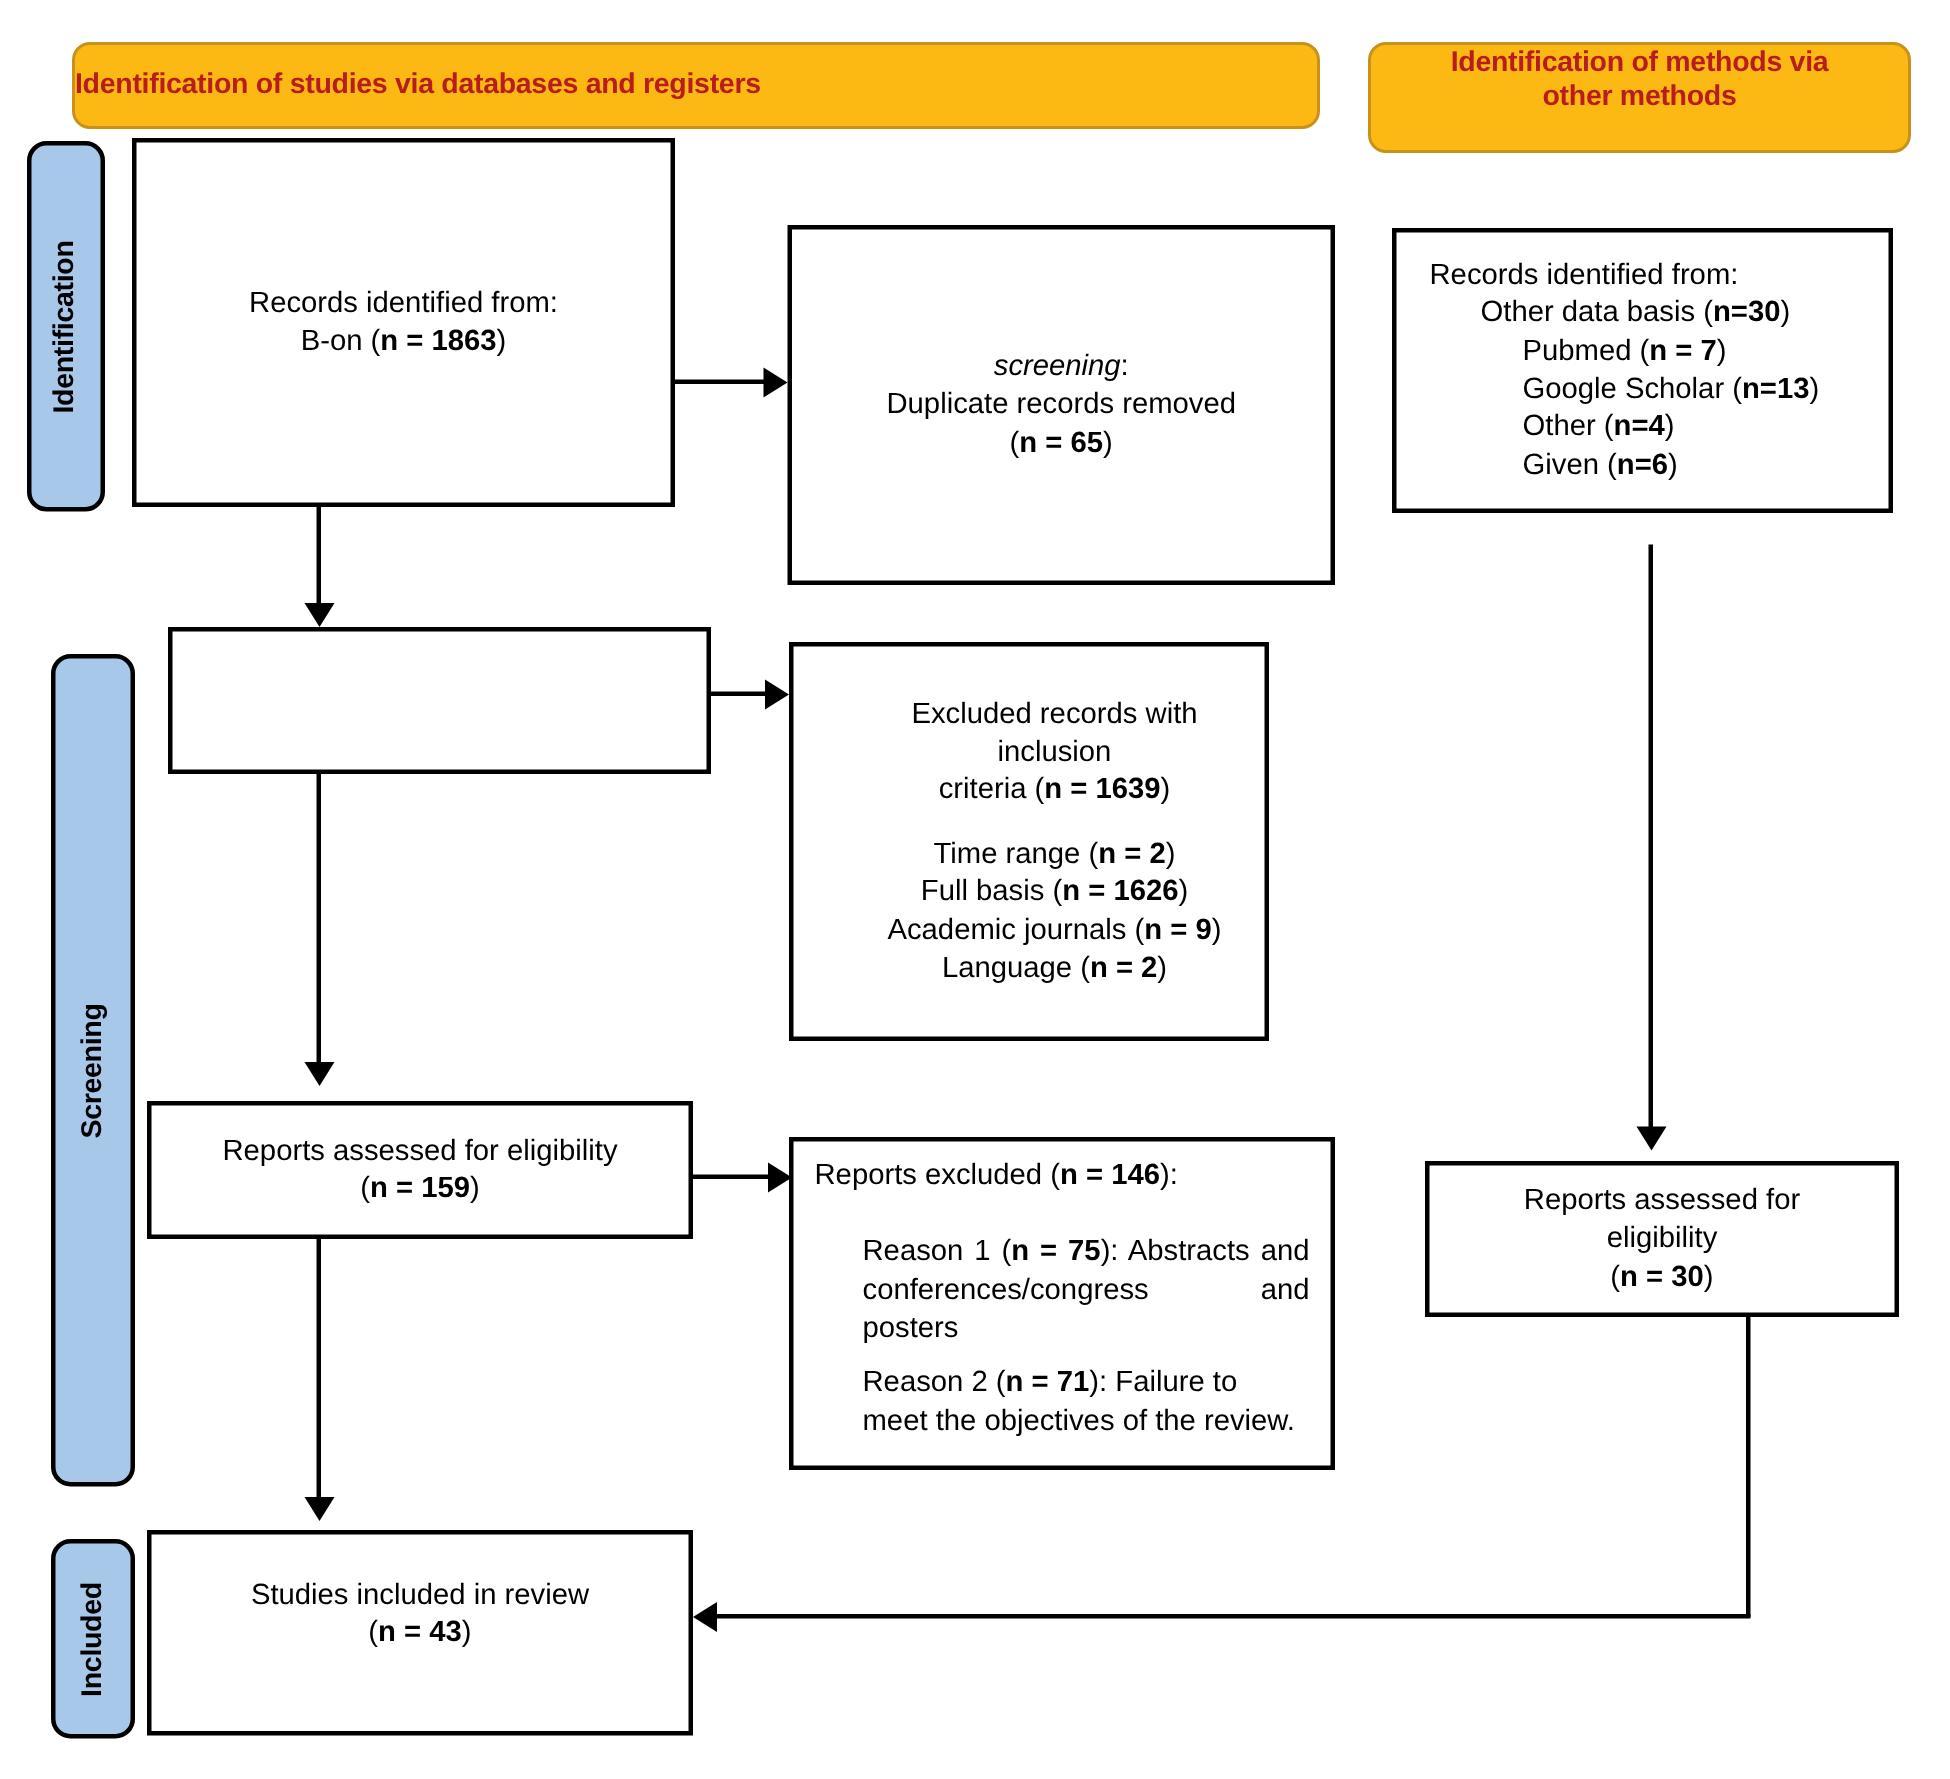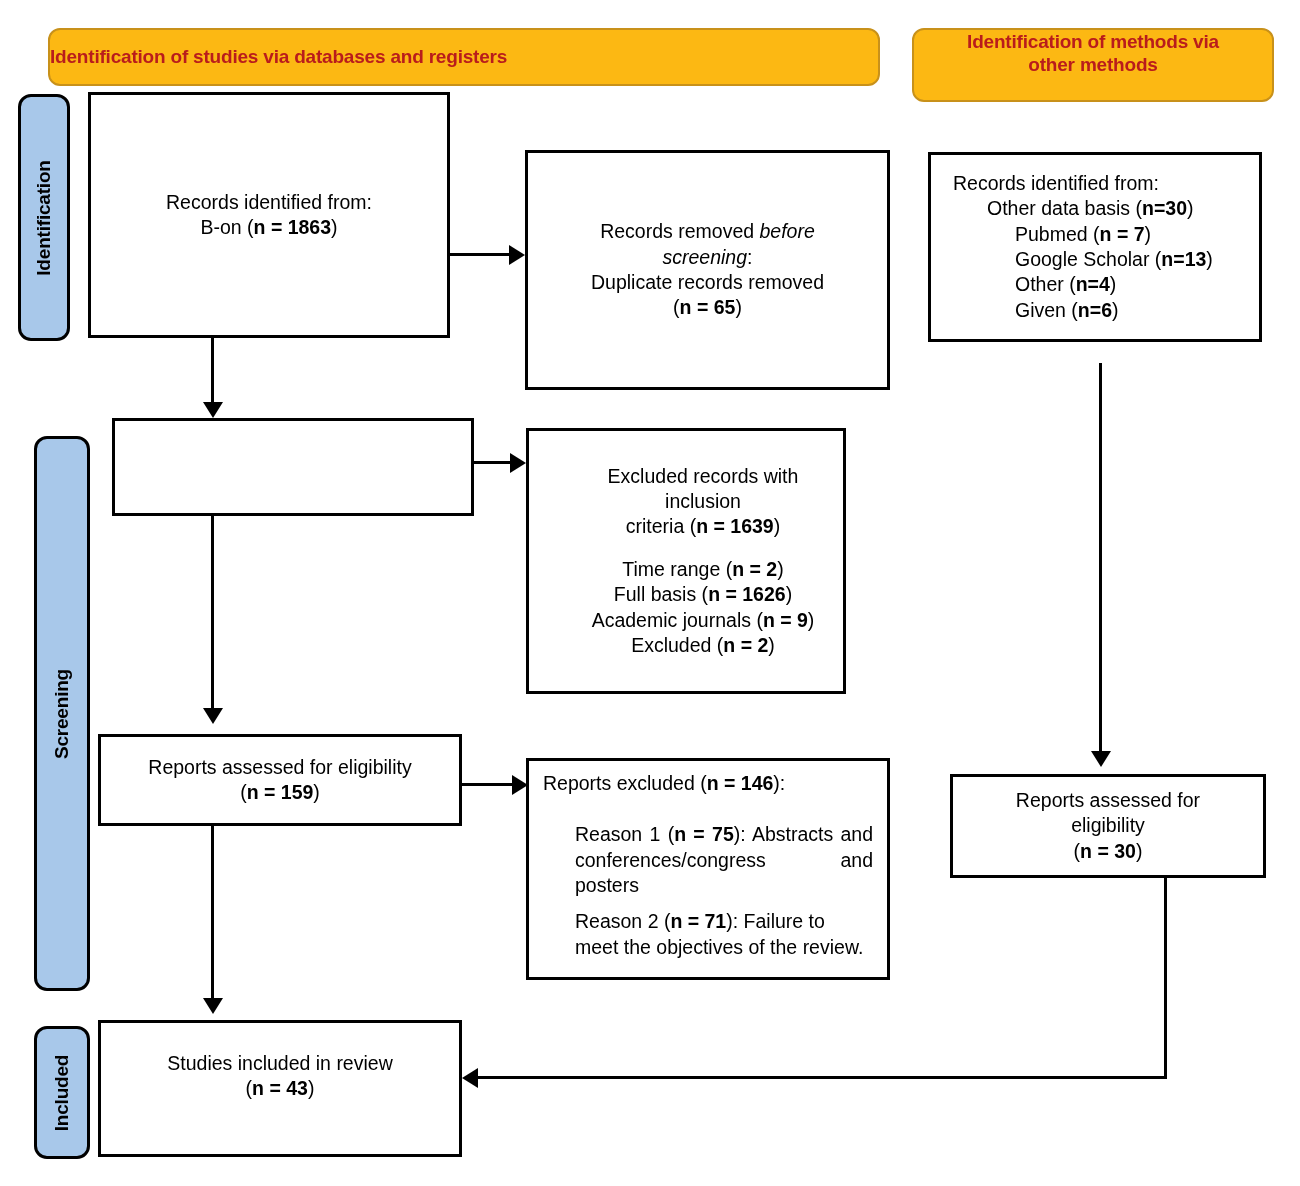--- a/index.html
+++ b/index.html
@@ -162,21 +162,20 @@
 
   <div class="box" style="left:88px; top:92px; width:362px; height:246px;">
     <div class="inner ctr">
       <div>Records identified from:</div>
       <div><span>B-on (</span><span class="b">n = 1863</span><span>)</span></div>
     </div>
   </div>
 
   <div class="box" style="left:525px; top:150px; width:365px; height:240px;">
     <div class="inner ctr">
-      <div><span>Records removed </span><span class="it">before</span></div>
       <div><span class="it">screening</span><span>:</span></div>
       <div>Duplicate records removed</div>
       <div><span>(</span><span class="b">n = 65</span><span>)</span></div>
     </div>
   </div>
 
   <div class="box" style="left:928px; top:152px; width:334px; height:190px;">
     <div class="inner lft" style="padding-left:22px;">
       <div>Records identified from:</div>
       <div class="ind1"><span>Other data basis (</span><span class="b">n=30</span><span>)</span></div>
@@ -193,21 +192,21 @@
   </div>
 
   <div class="box" style="left:526px; top:428px; width:320px; height:266px;padding-left:34px;">
     <div class="inner ctr">
       <div>Excluded records with inclusion</div>
       <div><span>criteria (</span><span class="b">n = 1639</span><span>)</span></div>
       <div class="gap"></div>
       <div><span>Time range (</span><span class="b">n = 2</span><span>)</span></div>
       <div><span>Full basis (</span><span class="b">n = 1626</span><span>)</span></div>
       <div><span>Academic journals (</span><span class="b">n = 9</span><span>)</span></div>
-      <div><span>Excluded (</span><span class="b">n = 2</span><span>)</span></div>
+      <div><span>Language (</span><span class="b">n = 2</span><span>)</span></div>
     </div>
   </div>
 
   <div class="box" style="left:98px; top:734px; width:364px; height:92px;">
     <div class="inner ctr">
       <div>Reports assessed for eligibility</div>
       <div><span>(</span><span class="b">n = 159</span><span>)</span></div>
     </div>
   </div>
 

